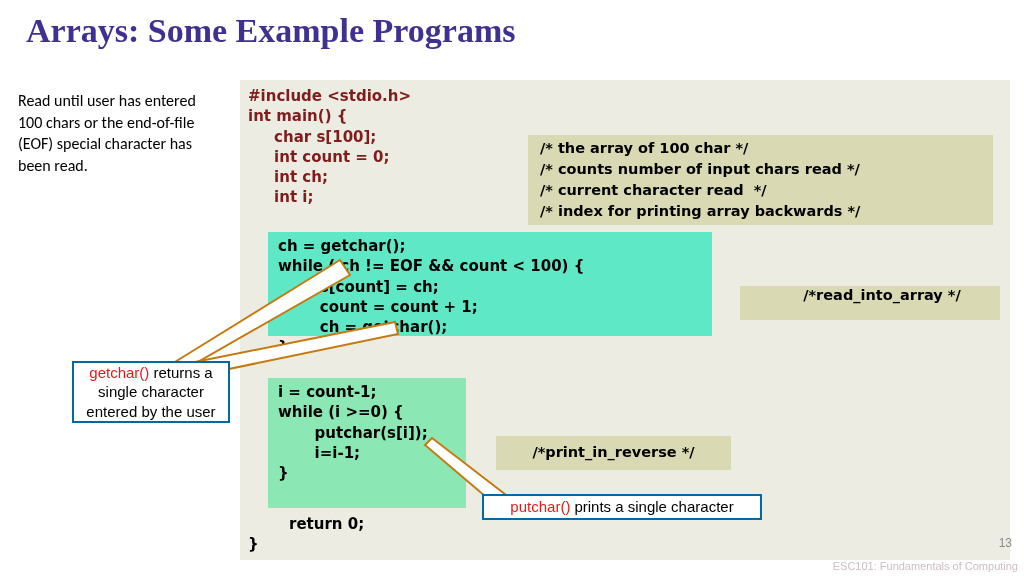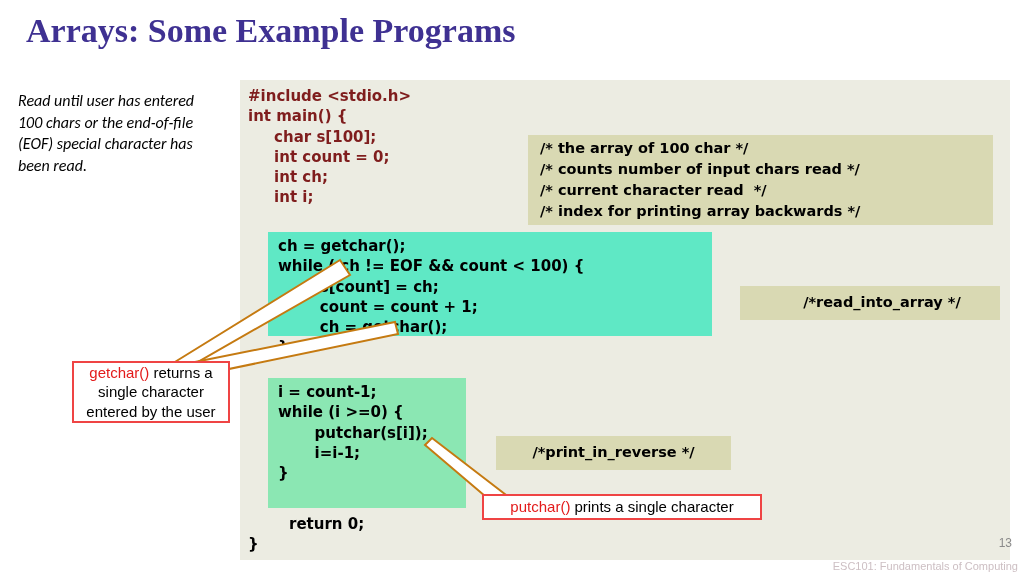--- a/index.html
+++ b/index.html
@@ -9,21 +9,21 @@
     font-family: 'Segoe UI', Calibri, sans-serif;
     position: relative; overflow: hidden;
   }
   .title {
     position: absolute; top: 12px; left: 26px;
     font-family: Georgia, 'Times New Roman', serif;
     font-weight: 700; font-size: 34px; color: #3f3192;
   }
   .desc {
     position: absolute; left: 18px; top: 90px; width: 200px;
-    font-size: 16px; color: #000; line-height: 1.35; font-style: italic;
+    font-size: 16px; color: #000; line-height: 1.35;
   }
   .desc .p2 { margin-top: 22px; }
   .code-area {
     position: absolute; left: 240px; top: 80px;
     width: 770px; height: 480px;
     background: #ecece2;
   }
   .mono { font-family: 'Verdana', 'DejaVu Sans', monospace; font-weight: 700; font-size: 15px; line-height: 1.35; white-space: pre; }
   .code-top  { position:absolute; left:8px; top:6px; color:#7f1d1d; }
   .comments-box {
@@ -31,35 +31,35 @@
     background:#d9d9b3; display:flex; align-items:center;
   }
   .comments-box .mono { margin-left:12px; font-size:14.5px; line-height:1.45; }
   .read-box {
     position:absolute; left:28px; top:152px; width:444px; height:104px;
     background:#5FE8C5;
   }
   .read-box .mono { position:absolute; left:10px; top:4px; }
   .note-read {
     position:absolute; left:500px; top:206px; width:260px; height:34px;
-    background:#d9d9b3; display:flex; align-items:center; justify-content:center;padding-left:24px;
+    background:#d9d9b3; display:flex; justify-content:center;padding-left:24px;
   }
   .print-box {
     position:absolute; left:28px; top:298px; width:198px; height:130px;
     background:#8be7b3;
   }
   .print-box .mono { position:absolute; left:10px; top:4px; }
   .note-print {
     position:absolute; left:256px; top:356px; width:235px; height:34px;
     background:#d9d9b3; display:flex; align-items:center; justify-content:center;
   }
   .code-bottom { position:absolute; left:8px; top:434px; }
   .close-brace { position:absolute; left:8px; top:454px; }
   .callout {
-    position:absolute; background:#fff; border:2px solid #ef4444;
+    position:absolute; background:#fff; border:2px solid #0369a1;
     font-family: Arial, sans-serif; font-size:15px; text-align:center;
     display:flex; flex-direction:column; justify-content:center; line-height:1.3;
     padding:4px 6px;
   }
   .callout .redfn { color:#e31b1b; }
   .callout1 { left:72px; top:361px; width:158px; height:62px; }
   .callout2 { left:482px; top:494px; width:280px; height:26px; flex-direction:row; gap:4px; align-items:center; }
   .pagenum { position:absolute; right:12px; bottom:26px; font-size:12px; color:#8a8a8a; font-family:Arial; }
   .footer-faint { position:absolute; right:6px; bottom:4px; font-size:11px; color:#cdbfc3; font-family:Arial; text-align:right; line-height:1.1; }
   svg.abs { position:absolute; overflow:visible; }

